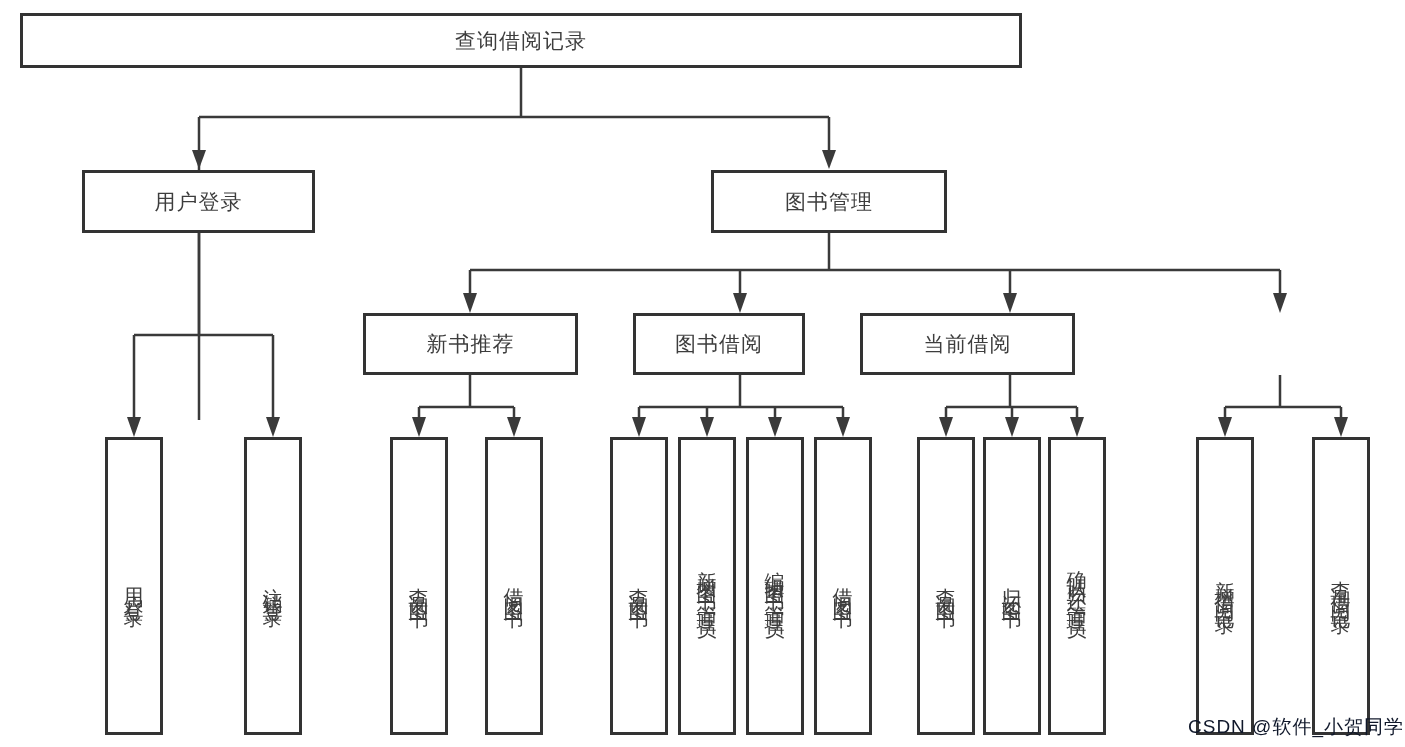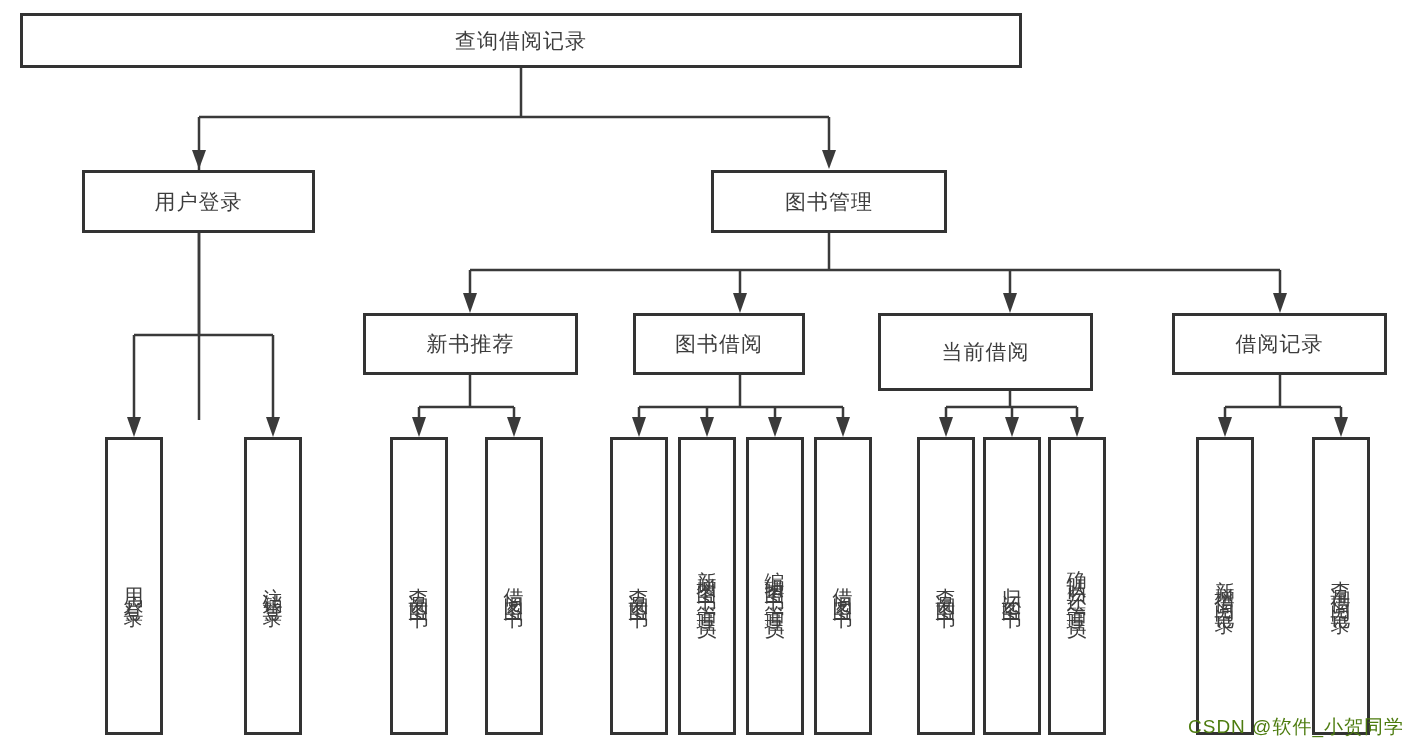--- a/index.html
+++ b/index.html
@@ -41,21 +41,21 @@
     writing-mode: vertical-rl;
     font-size: 20px;
     letter-spacing: 7px;
     line-height: 1;
   }
   .watermark {
     position: absolute;
     left: 1188px;
     top: 714px;
     font-size: 19px;
-    color: #4d7c0f;
+    color: #0f172a;
     letter-spacing: 1px;
     white-space: nowrap;
     z-index: 5;
   }
 </style>
 </head>
 <body>
 
 <div class="canvas">
 
@@ -112,25 +112,22 @@
   <div class="node h" style="left:363px;top:313px;width:215px;height:62px">
     <span>新书推荐</span>
   </div>
 
   <div class="node h" style="left:711px;top:170px;width:236px;height:63px">
     <span>图书管理</span>
   </div>
   <div class="node h" style="left:633px;top:313px;width:172px;height:62px">
     <span>图书借阅</span>
   </div>
-  <div class="node h" style="left:878px;top:313px;width:215px;height:78px">
+  <div class="node h" style="left:860px;top:313px;width:215px;height:62px">
     <span>当前借阅</span>
-  </div>
-  <div class="node h" style="left:1172px;top:313px;width:215px;height:62px">
-    <span>借阅记录</span>
   </div>
 
   <div class="node v" style="left:105px;top:437px;width:58px;height:298px">
     <span>用户登录</span>
   </div>
   <div class="node v" style="left:244px;top:437px;width:58px;height:298px">
     <span>注销登录</span>
   </div>
 
   <div class="node v" style="left:390px;top:437px;width:58px;height:298px">

